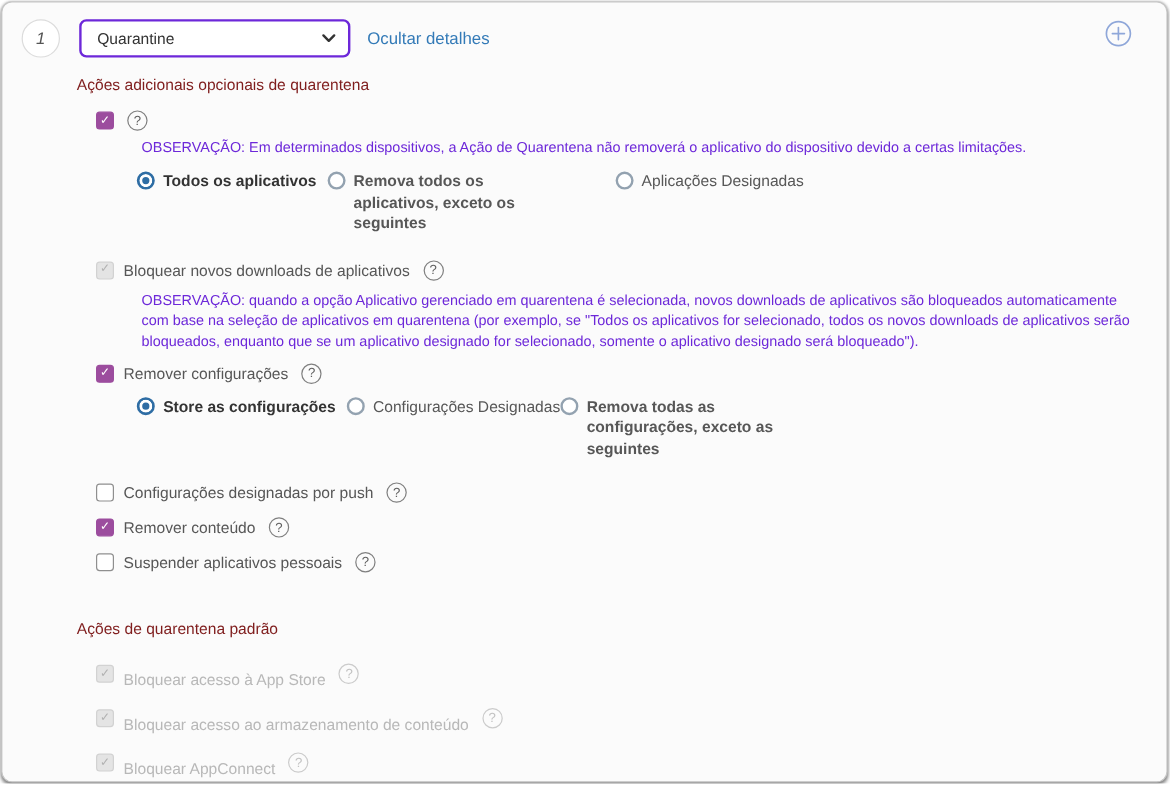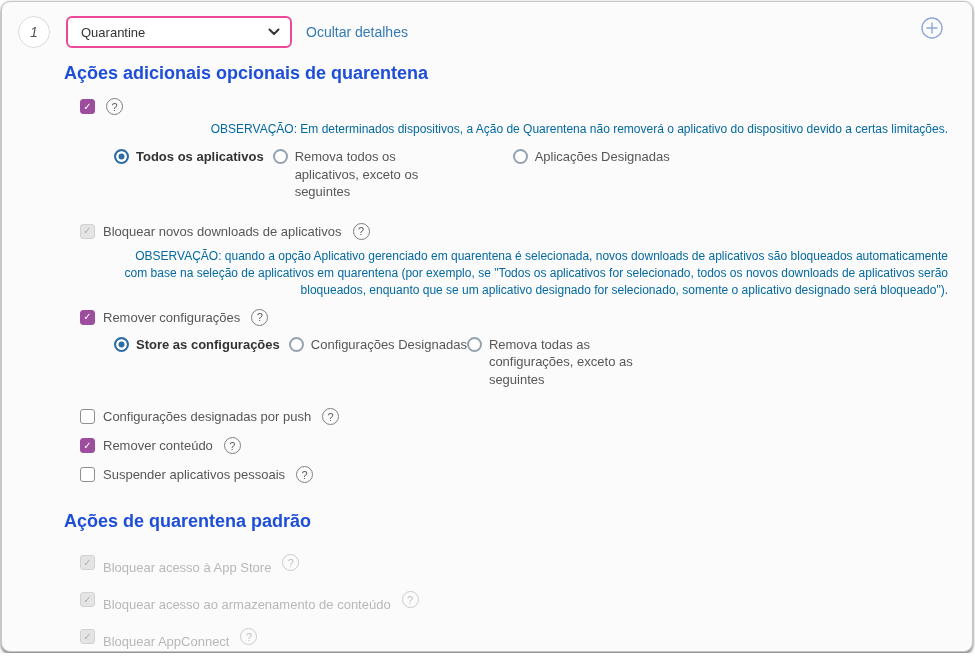--- a/index.html
+++ b/index.html
@@ -8,55 +8,55 @@
     position:relative;box-sizing:border-box;margin:1px;width:972px;height:651px;
     background:#fbfbfb;border:1px solid #c6c6c6;border-radius:9px;
     box-shadow:0 3px 3px rgba(70,70,70,.55), 1px 0 2px rgba(0,0,0,.12), -1px 0 2px rgba(0,0,0,.12);
     padding:14px 24px 0 16px;overflow:hidden;
   }
   
   .hdr{display:flex;align-items:center;}
   .step{width:30px;height:30px;border-radius:50%;background:#fff;border:1px solid #dcdcdc;
     display:flex;align-items:center;justify-content:center;font-style:italic;font-size:14px;color:#555;flex:none;}
   .dd{margin-left:16px;width:226px;height:32px;box-sizing:border-box;background:#fff;
-    border:2px solid #ec4899;border-radius:6px;display:flex;align-items:center;justify-content:space-between;
+    border:2px solid #6d28d9;border-radius:6px;display:flex;align-items:center;justify-content:space-between;
     padding:0 10px 0 13px;cursor:pointer;}
   .dd-val{font-size:13px;color:#333;}
   .link{margin-left:14px;font-size:14px;color:#337ab7;text-decoration:none;cursor:pointer;}
   .plus{margin-left:auto;margin-right:4px;align-self:flex-start;cursor:pointer;line-height:0;}
   
-  .sec-title{font-size:18px;color:#1d4ed8;margin:15px 0 0 46px;font-weight:bold;}
+  .sec-title{font-size:13px;color:#7f1d1d;margin:15px 0 0 46px;}
   
   .row{display:flex;align-items:center;gap:8px;margin-left:62px;}
   .row .lbl{font-size:13px;color:#575757;}
   .row.dim .lbl{color:#b8b8b8;margin-top:10px;}
   .cb{width:15px;height:15px;box-sizing:border-box;border-radius:3px;flex:none;
     display:flex;align-items:center;justify-content:center;font-size:10px;line-height:1;cursor:pointer;}
   .cb.checked{background:#9c4d9e;border:1px solid #9c4d9e;color:#fff;}
   .cb.unchecked{background:#fff;border:1px solid #8f8f8f;color:transparent;}
   .cb.dis{background:#e4e4e4;border:1px solid #d2d2d2;color:#b2b2b2;cursor:default;}
   .help{width:17px;height:17px;box-sizing:border-box;border-radius:50%;border:1px solid #7f7f7f;
     color:#5f5f5f;font-size:11px;display:inline-flex;align-items:center;justify-content:center;
     margin-left:3px;flex:none;background:transparent;cursor:pointer;}
   .help.dim2{border-color:#cbcbcb;color:#c2c2c2;}
-  .note{margin:6px 0 0 100px;max-width:845px;font-size:12px;line-height:1.42;color:#0369a1;text-align:right;}
+  .note{margin:6px 0 0 100px;max-width:845px;font-size:12px;line-height:1.42;color:#6d28d9;}
   
   .radios{display:flex;align-items:flex-start;margin-left:96px;}
   .rcol{display:flex;align-items:flex-start;gap:7px;}
   .radio{width:15px;height:15px;box-sizing:border-box;border-radius:50%;flex:none;margin-top:1px;cursor:pointer;}
   .radio.on{background:#2e6da4;border:2px solid #2e6da4;box-shadow:inset 0 0 0 2.5px #fff;}
   .radio.off{background:#fff;border:2px solid #93a2b0;}
   .rlbl{font-size:13px;color:#575757;line-height:1.35;}
   .rlbl.sel{color:#333;font-weight:700;}
   .rcol.c1{margin-right:9px;}
   .rcol.c2{width:188px;margin-right:52px;}
-  .rcol.c2 .rlbl{max-width:162px;}
+  .rcol.c2 .rlbl{max-width:162px;font-weight:bold;}
   
   .mt14{margin-top:14px;} .mt22{margin-top:22px;} .mt10{margin-top:10px;}
-  .mt20{margin-top:20px;} .mt12{margin-top:12px;} .mt24{margin-top:28px;}
+  .mt20{margin-top:20px;} .mt12{margin-top:12px;} .mt24{margin-top:39px;}
   .mt18{margin-top:18px;} .rgap{margin-top:10px;margin-bottom:4px;}
 </style>
 </head>
 <body>
 
 <div class="panel">
 
   <div class="hdr">
     <div class="step">
       <span>1</span>

